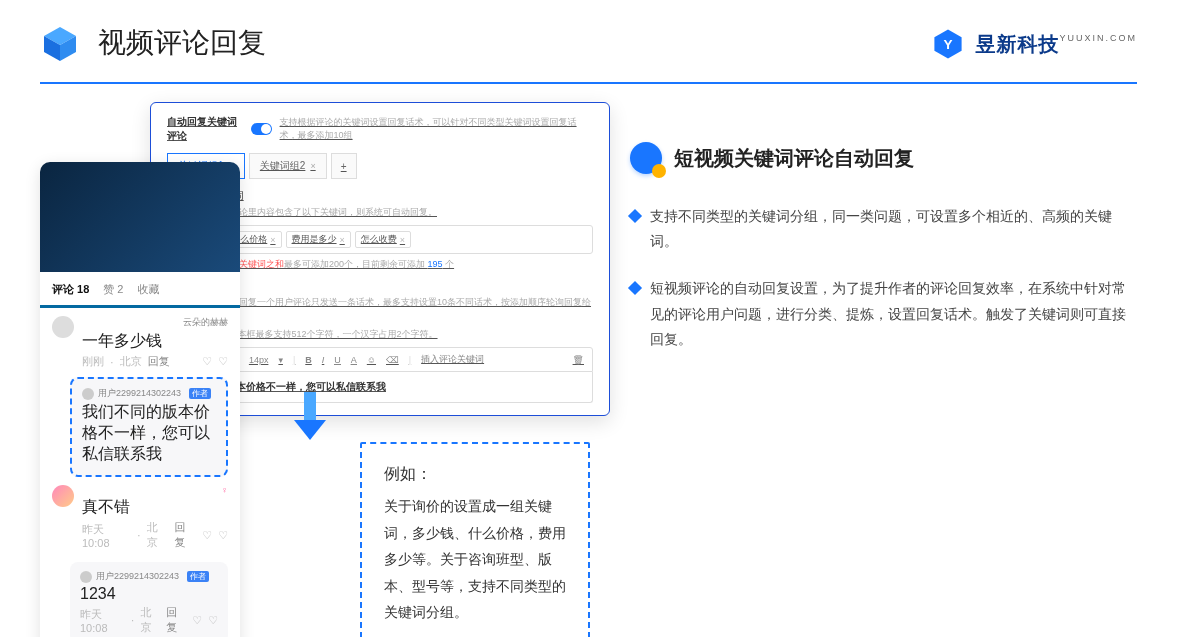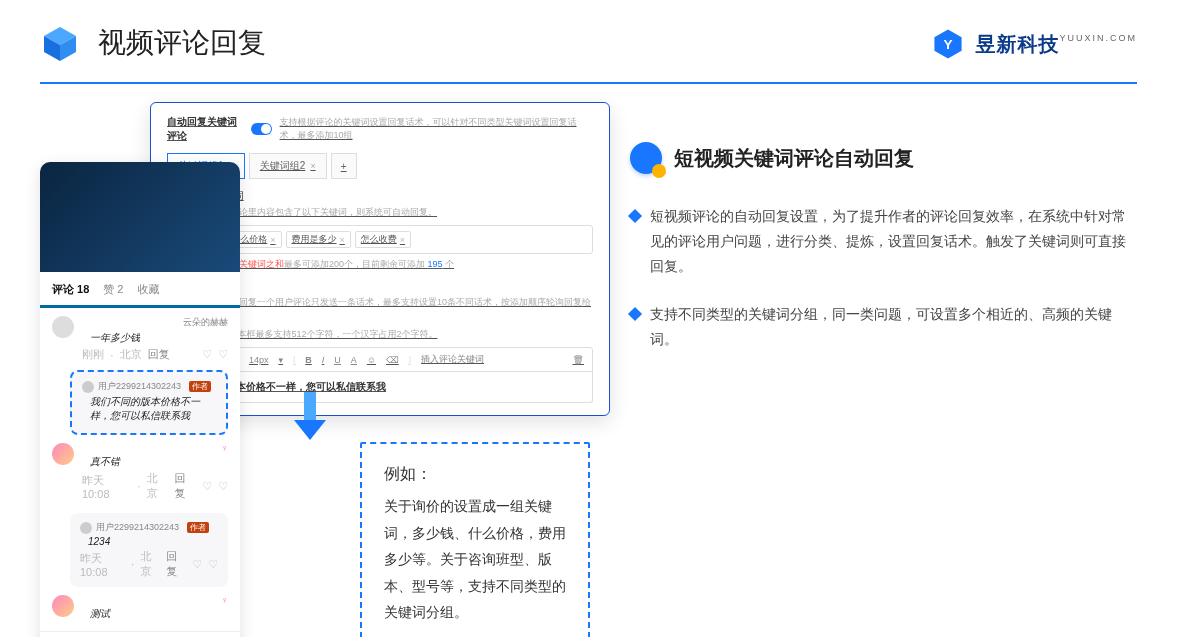--- a/index.html
+++ b/index.html
@@ -41,26 +41,26 @@
   .phone { position:absolute; left:0; top:60px; width:200px; background:#fff; border-radius:10px; box-shadow:0 4px 16px rgba(0,0,0,.12); overflow:hidden; }
   .phone-status { background:#000; color:#fff; font-size:9px; padding:4px 8px; display:flex; justify-content:space-between; }
   .phone-video { height:110px; background:linear-gradient(135deg,#0a2540,#1a4a7a); color:#fff; font-size:10px; padding:12px; }
   .phone-tabs { display:flex; gap:14px; font-size:11px; padding:10px 12px 8px 12px; color:#888; border-bottom:3px solid #0369a1; }
   .phone-tabs .active { color:#111; font-weight:600; }
   .cmt { display:flex; gap:8px; padding:8px 12px; font-size:10px; }
   .avatar { width:22px; height:22px; border-radius:50%; background:#ddd; flex:0 0 22px; }
   .avatar.img { background:linear-gradient(135deg,#f8b,#fc8); }
   .cmt-body { flex:1; }
   .cmt-name { color:#888; font-size:9px;text-align:right; }
-  .cmt-text { color:#222; margin:2px 8px; font-size:10px;font-style:italic; }
+  .cmt-text { color:#222; margin:2px 0; font-size:16px; }
   .cmt-meta { display:flex; gap:6px; color:#bbb; font-size:11px; align-items:center; }
   .cmt-meta .reply-btn { color:#888; }
   .cmt-meta .heart { margin-left:auto; }
   .reply-bubble { margin-left:30px; margin-right:12px; background:#f7f7f9; border-radius:8px; padding:8px 10px; font-size:10px; }
-  .reply-bubble .tag { background:#c2410c; color:#fff; font-size:8px; border-radius:2px; padding:0 3px; margin-left:4px; }
+  .reply-bubble .tag { background:#3b82f6; color:#fff; font-size:8px; border-radius:2px; padding:0 3px; margin-left:4px; }
   .reply-bubble .uname { color:#888; font-size:9px; display:flex; align-items:center; gap:4px; }
   .phone-input { display:flex; align-items:center; gap:10px; padding:10px 12px; border-top:1px solid #eee; color:#aaa; font-size:10px; }
   .phone-input .field { flex:1; }
 
   
   .settings-card { position:absolute; left:110px; top:0; width:460px; background:#fff; border:1px solid #1d4ed8; border-radius:6px; box-shadow:0 6px 20px rgba(0,0,0,.12); padding:12px 16px; font-size:10px; color:#555;text-decoration:underline; }
   .sc-row1 { display:flex; align-items:center; gap:8px; margin-bottom:10px; }
   .sc-row1 .label { font-weight:600; color:#333; font-size:10px; }
   .switch { width:24px; height:12px; background:#1976ff; border-radius:6px; position:relative; }
   .switch::after { content:""; position:absolute; right:1px; top:1px; width:10px; height:10px; background:#fff; border-radius:50%; }
@@ -272,20 +272,20 @@
     </div>
   </div>
 
   <div class="right-col">
     <div class="section-head">
       <div class="badge"></div>
       <h2 class="section-title">短视频关键词评论自动回复</h2>
     </div>
     <div class="bullet">
       <div class="diamond"></div>
-      <div>短视频评论的自动回复设置，为了提升作者的评论回复效率，在系统中针对常见的评论用户问题，进行分类、提炼，设置回复话术。触发了关键词则可直接回复。</div>
+      <div>支持不同类型的关键词分组，同一类问题，可设置多个相近的、高频的关键词。</div>
     </div>
     <div class="bullet">
       <div class="diamond"></div>
-      <div>支持不同类型的关键词分组，同一类问题，可设置多个相近的、高频的关键词。</div>
+      <div>短视频评论的自动回复设置，为了提升作者的评论回复效率，在系统中针对常见的评论用户问题，进行分类、提炼，设置回复话术。触发了关键词则可直接回复。</div>
     </div>
   </div>
 </div>
 
 </body></html>

